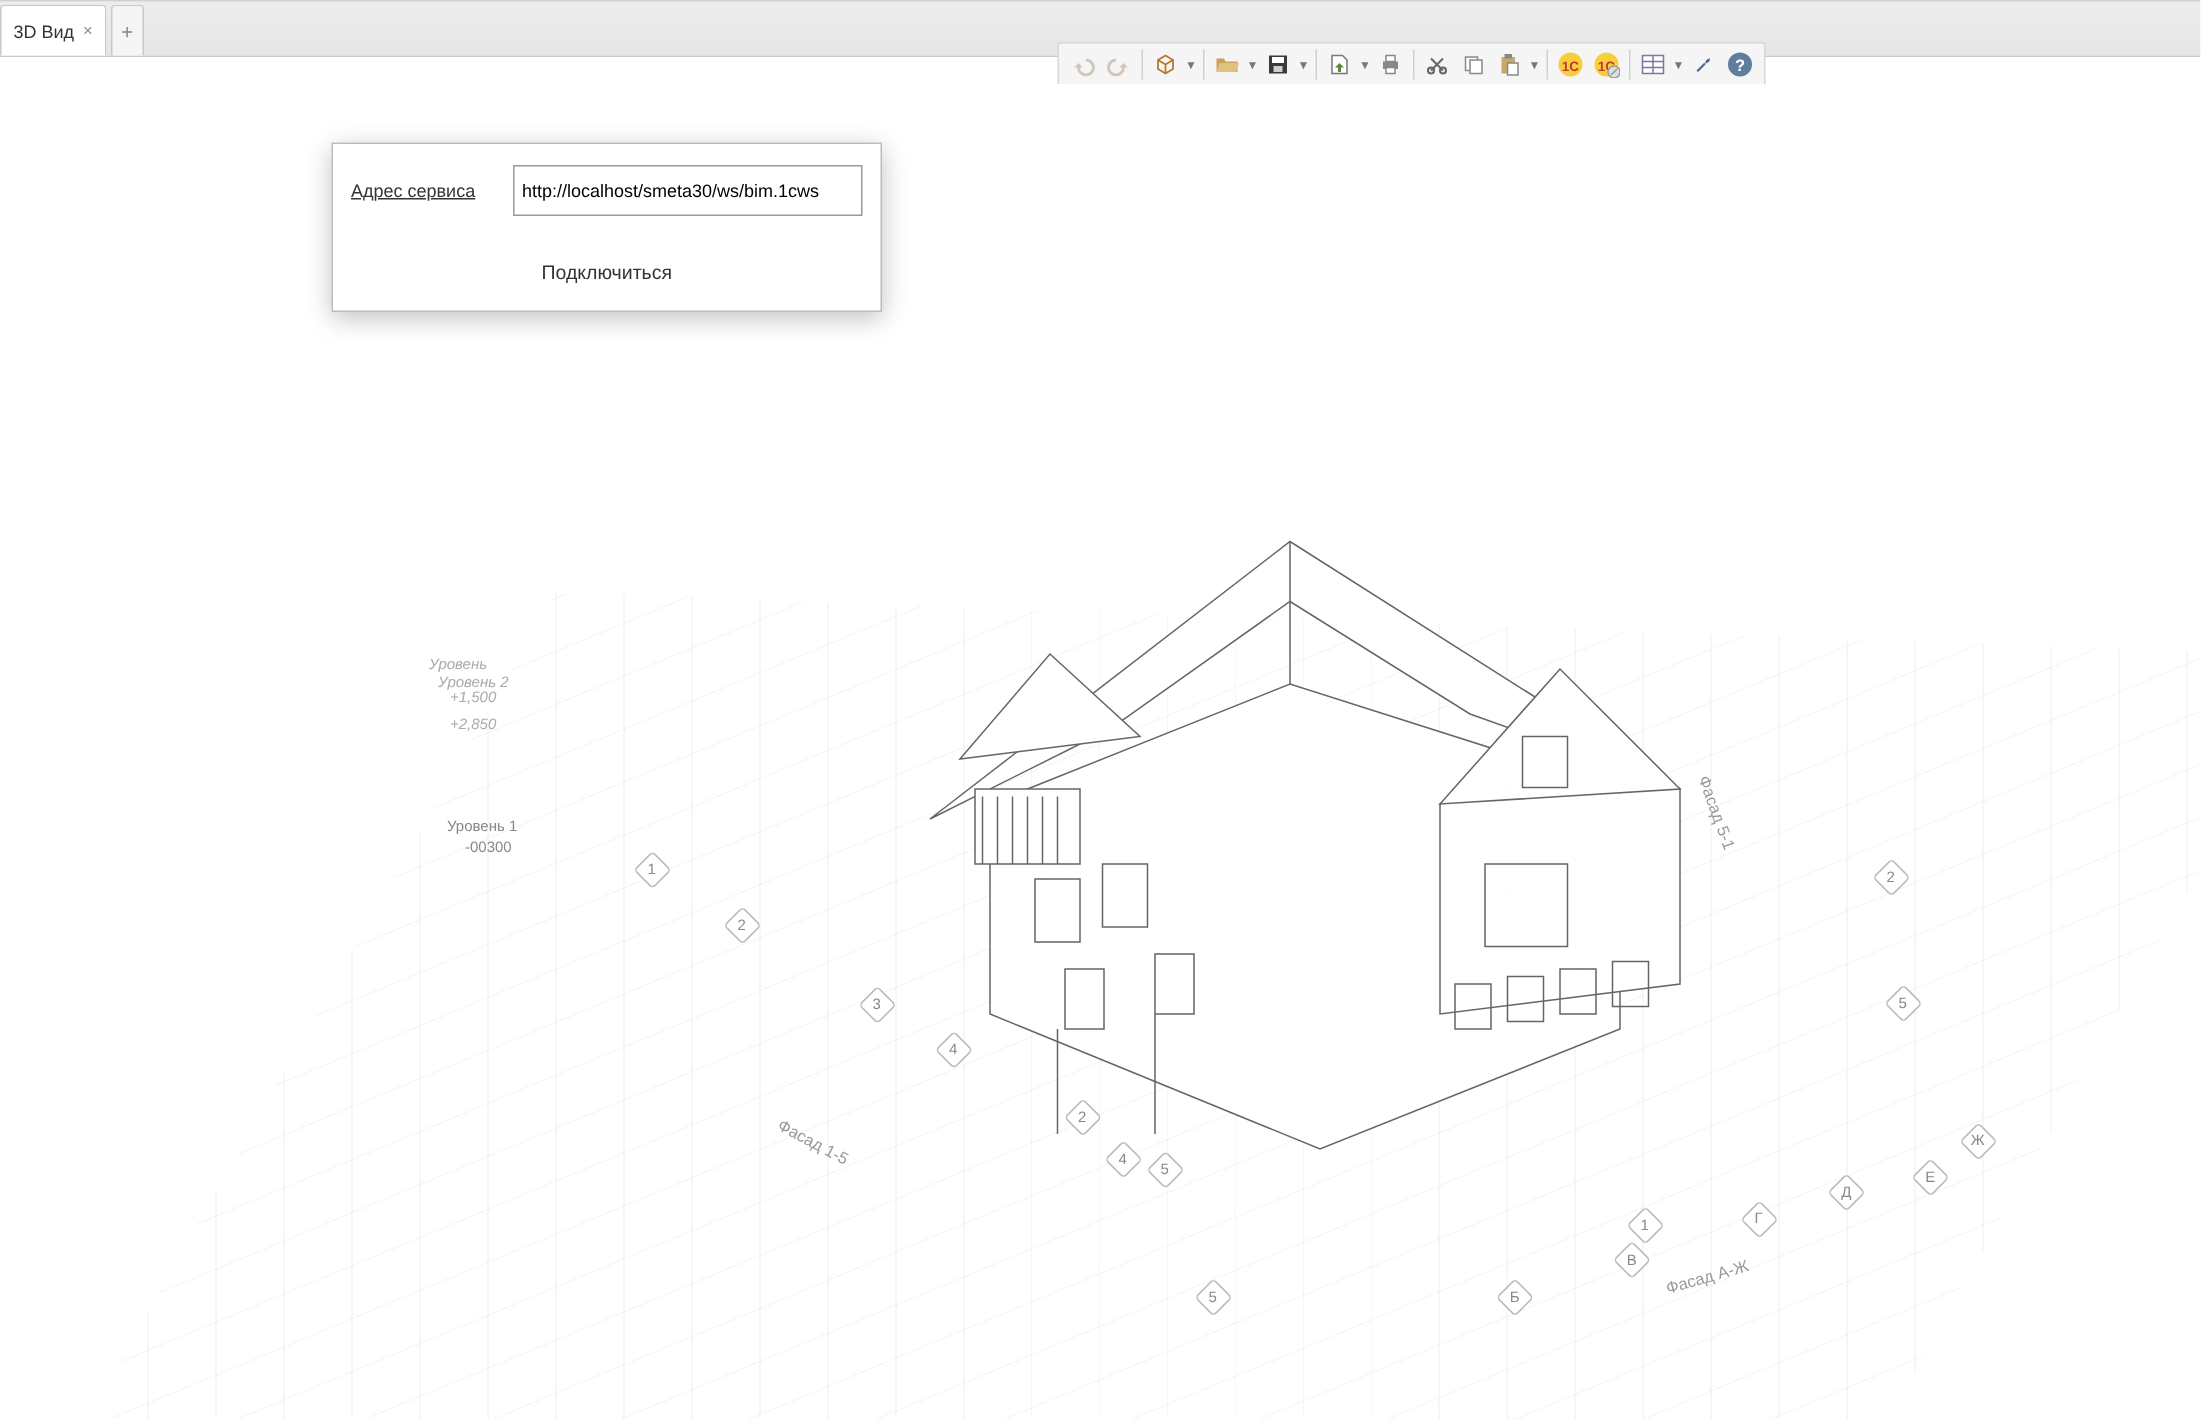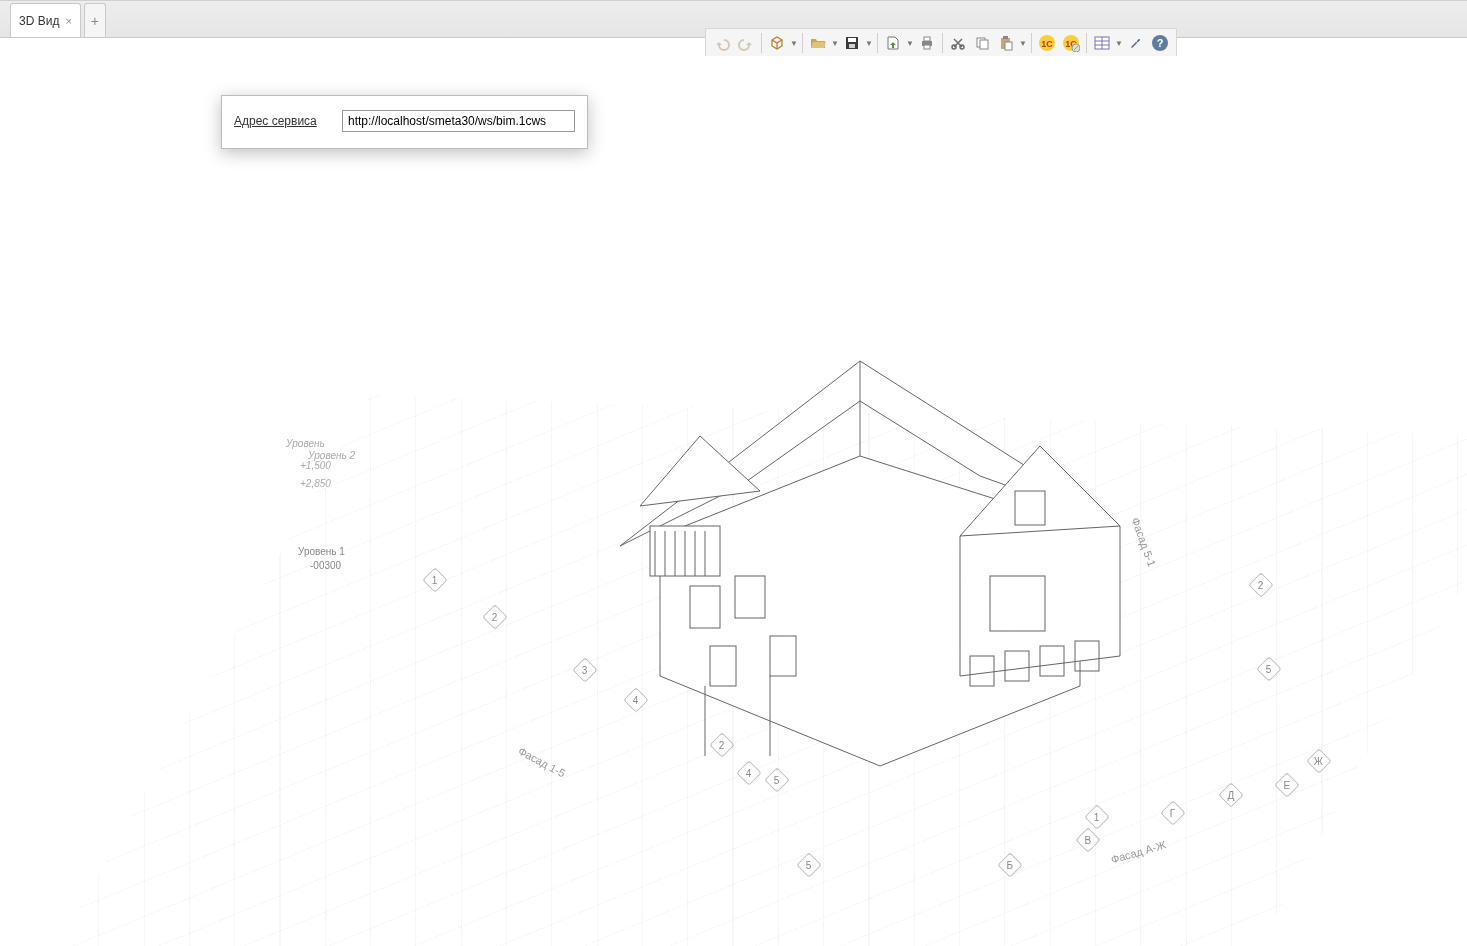--- a/index.html
+++ b/index.html
@@ -14,21 +14,21 @@
   position: relative;
 }
 
 
 .tabbar {
   height: 38px;
   background: linear-gradient(#ededed,#e6e6e6);
   border-bottom: 1px solid #c9c9c9;
   display: flex;
   align-items: stretch;
-  padding-left: 10px;
+  padding-left: 0;
   border-top: 1px solid #d0d0d0;
 }
 .tab {
   display: flex;
   align-items: center;
   background: #fff;
   border: 1px solid #c9c9c9;
   border-bottom: none;
   border-radius: 3px 3px 0 0;
   padding: 0 8px;
@@ -89,21 +89,21 @@
 }
 .dialog-close{
   width:22px;height:22px;background:#c1392b;color:#fff;
   display:flex;align-items:center;justify-content:center;
   font-size:12px;cursor:pointer;
 }
 .dialog-body{padding:14px 12px 8px;}
 .frow{display:flex;align-items:center;margin-bottom:8px;gap:6px;}
 .flabel{width:102px;color:#333;font-size:12px;text-decoration:underline;}
 .finput{
-  flex:1;border:1px solid #999;height:22px;padding:0 5px;font-size:12px;font-family:inherit;
+  flex:1;border:1px solid #999;height:34px;padding:0 5px;font-size:12px;font-family:inherit;
 }
 .dialog-action{
   text-align:center;padding:14px 0 18px;font-size:13px;color:#333;cursor:pointer;
 }
 
 
 .viewport{
   position:absolute;
   top:56px;left:0;right:0;bottom:0;
   background:#fff;
@@ -304,21 +304,21 @@
         <rect x="515" y="385" width="24" height="30"></rect>
       <rect x="430" y="320" width="55" height="55"></rect>
       <rect x="455" y="235" width="30" height="34"></rect>
 
       <line x1="145" y1="430" x2="145" y2="500"></line>
         <line x1="210" y1="420" x2="210" y2="500"></line>
     </g>
   </svg>
 
   <div class="level-label" style="left:286px;top:382px">Уровень</div>
-  <div class="level-label" style="left:308px;top:394px">Уровень 2</div>
+  <div class="level-label" style="left:292px;top:394px">Уровень 2</div>
   <div class="level-label" style="left:300px;top:404px">+1,500</div>
   <div class="level-label" style="left:300px;top:422px">+2,850</div>
   <div class="level-label" style="left:298px;top:490px;color:#888;font-style:normal">Уровень 1</div>
   <div class="level-label" style="left:310px;top:504px;color:#888;font-style:normal">-00300</div>
 
   <div class="facade-label" style="left:516px;top:700px;transform:rotate(28deg)">Фасад 1-5</div>
   <div class="facade-label" style="left:1110px;top:790px;transform:rotate(-16deg)">Фасад А-Ж</div>
   <div class="facade-label" style="left:1118px;top:480px;transform:rotate(70deg)">Фасад 5-1</div>
 
   <div class="grid-bubble" style="left:426px;top:515px">
@@ -377,13 +377,14 @@
     </div>
 </div>
 
 <div class="dialog">
   <div class="dialog-body">
     <div class="frow">
       <div class="flabel">Адрес сервиса</div>
       <input class="finput" value="http://localhost/smeta30/ws/bim.1cws" style="">
     </div>
   </div>
+  <div class="dialog-action">Подключиться</div>
 </div>
 
 </body></html>

